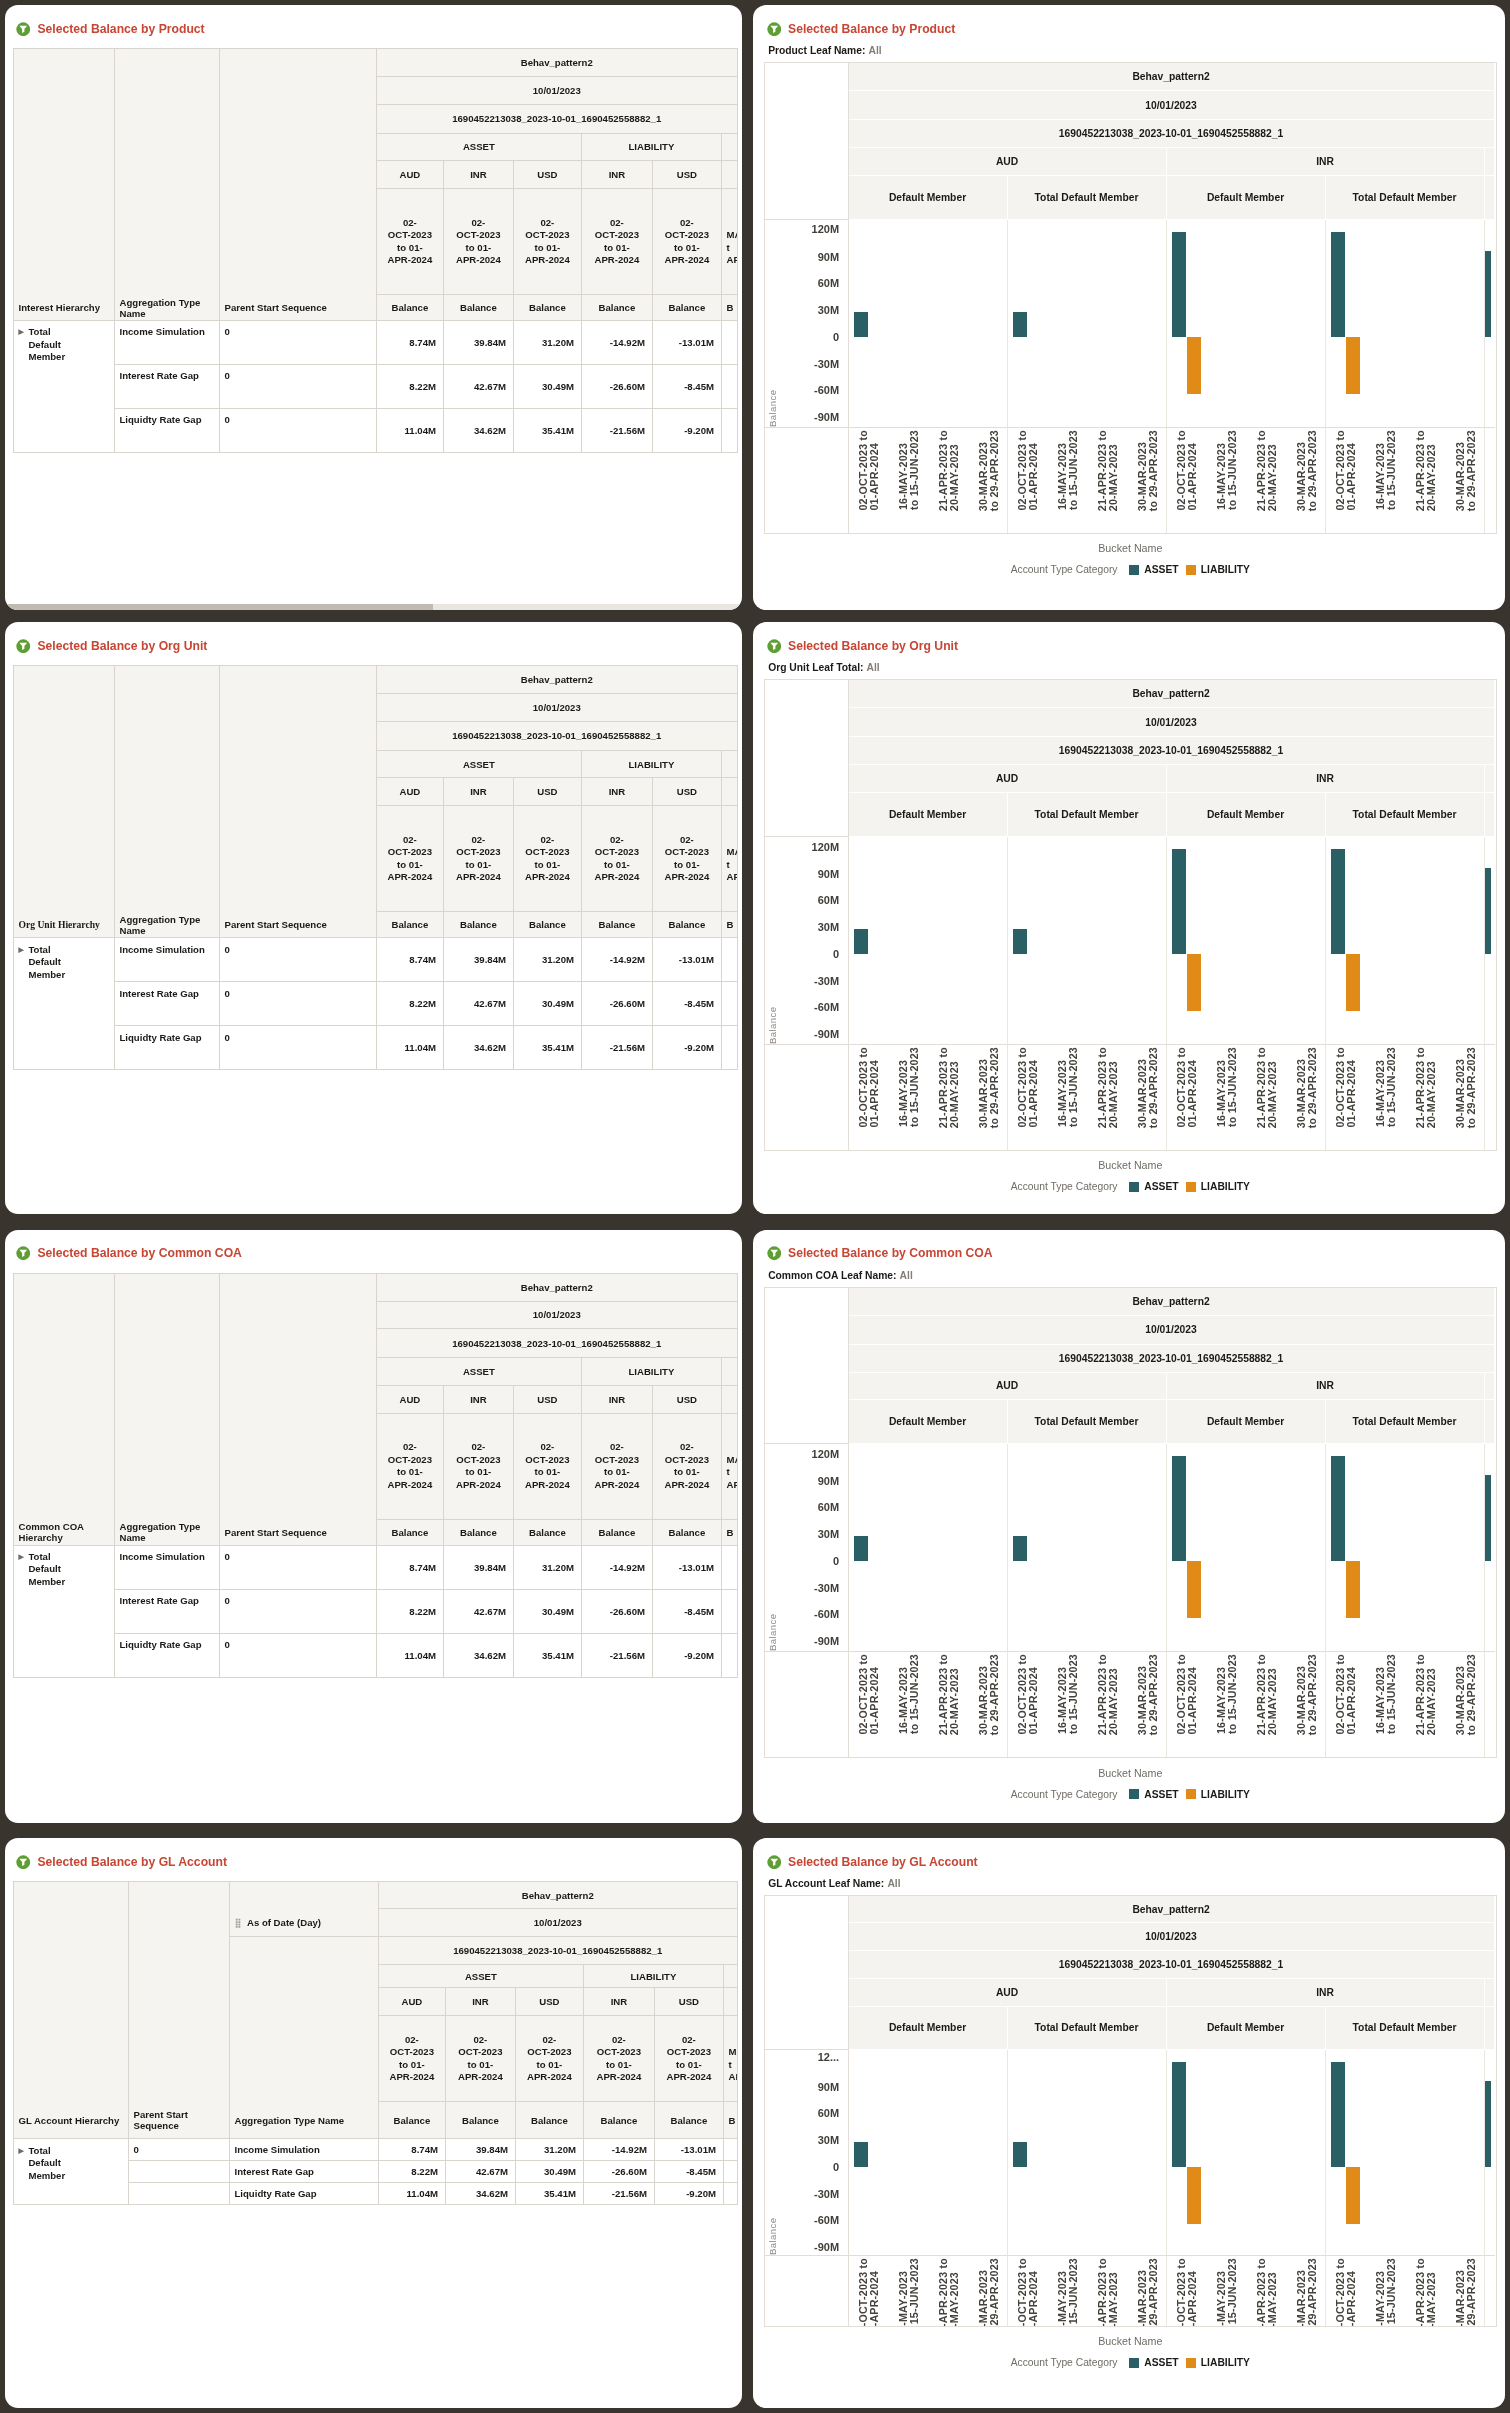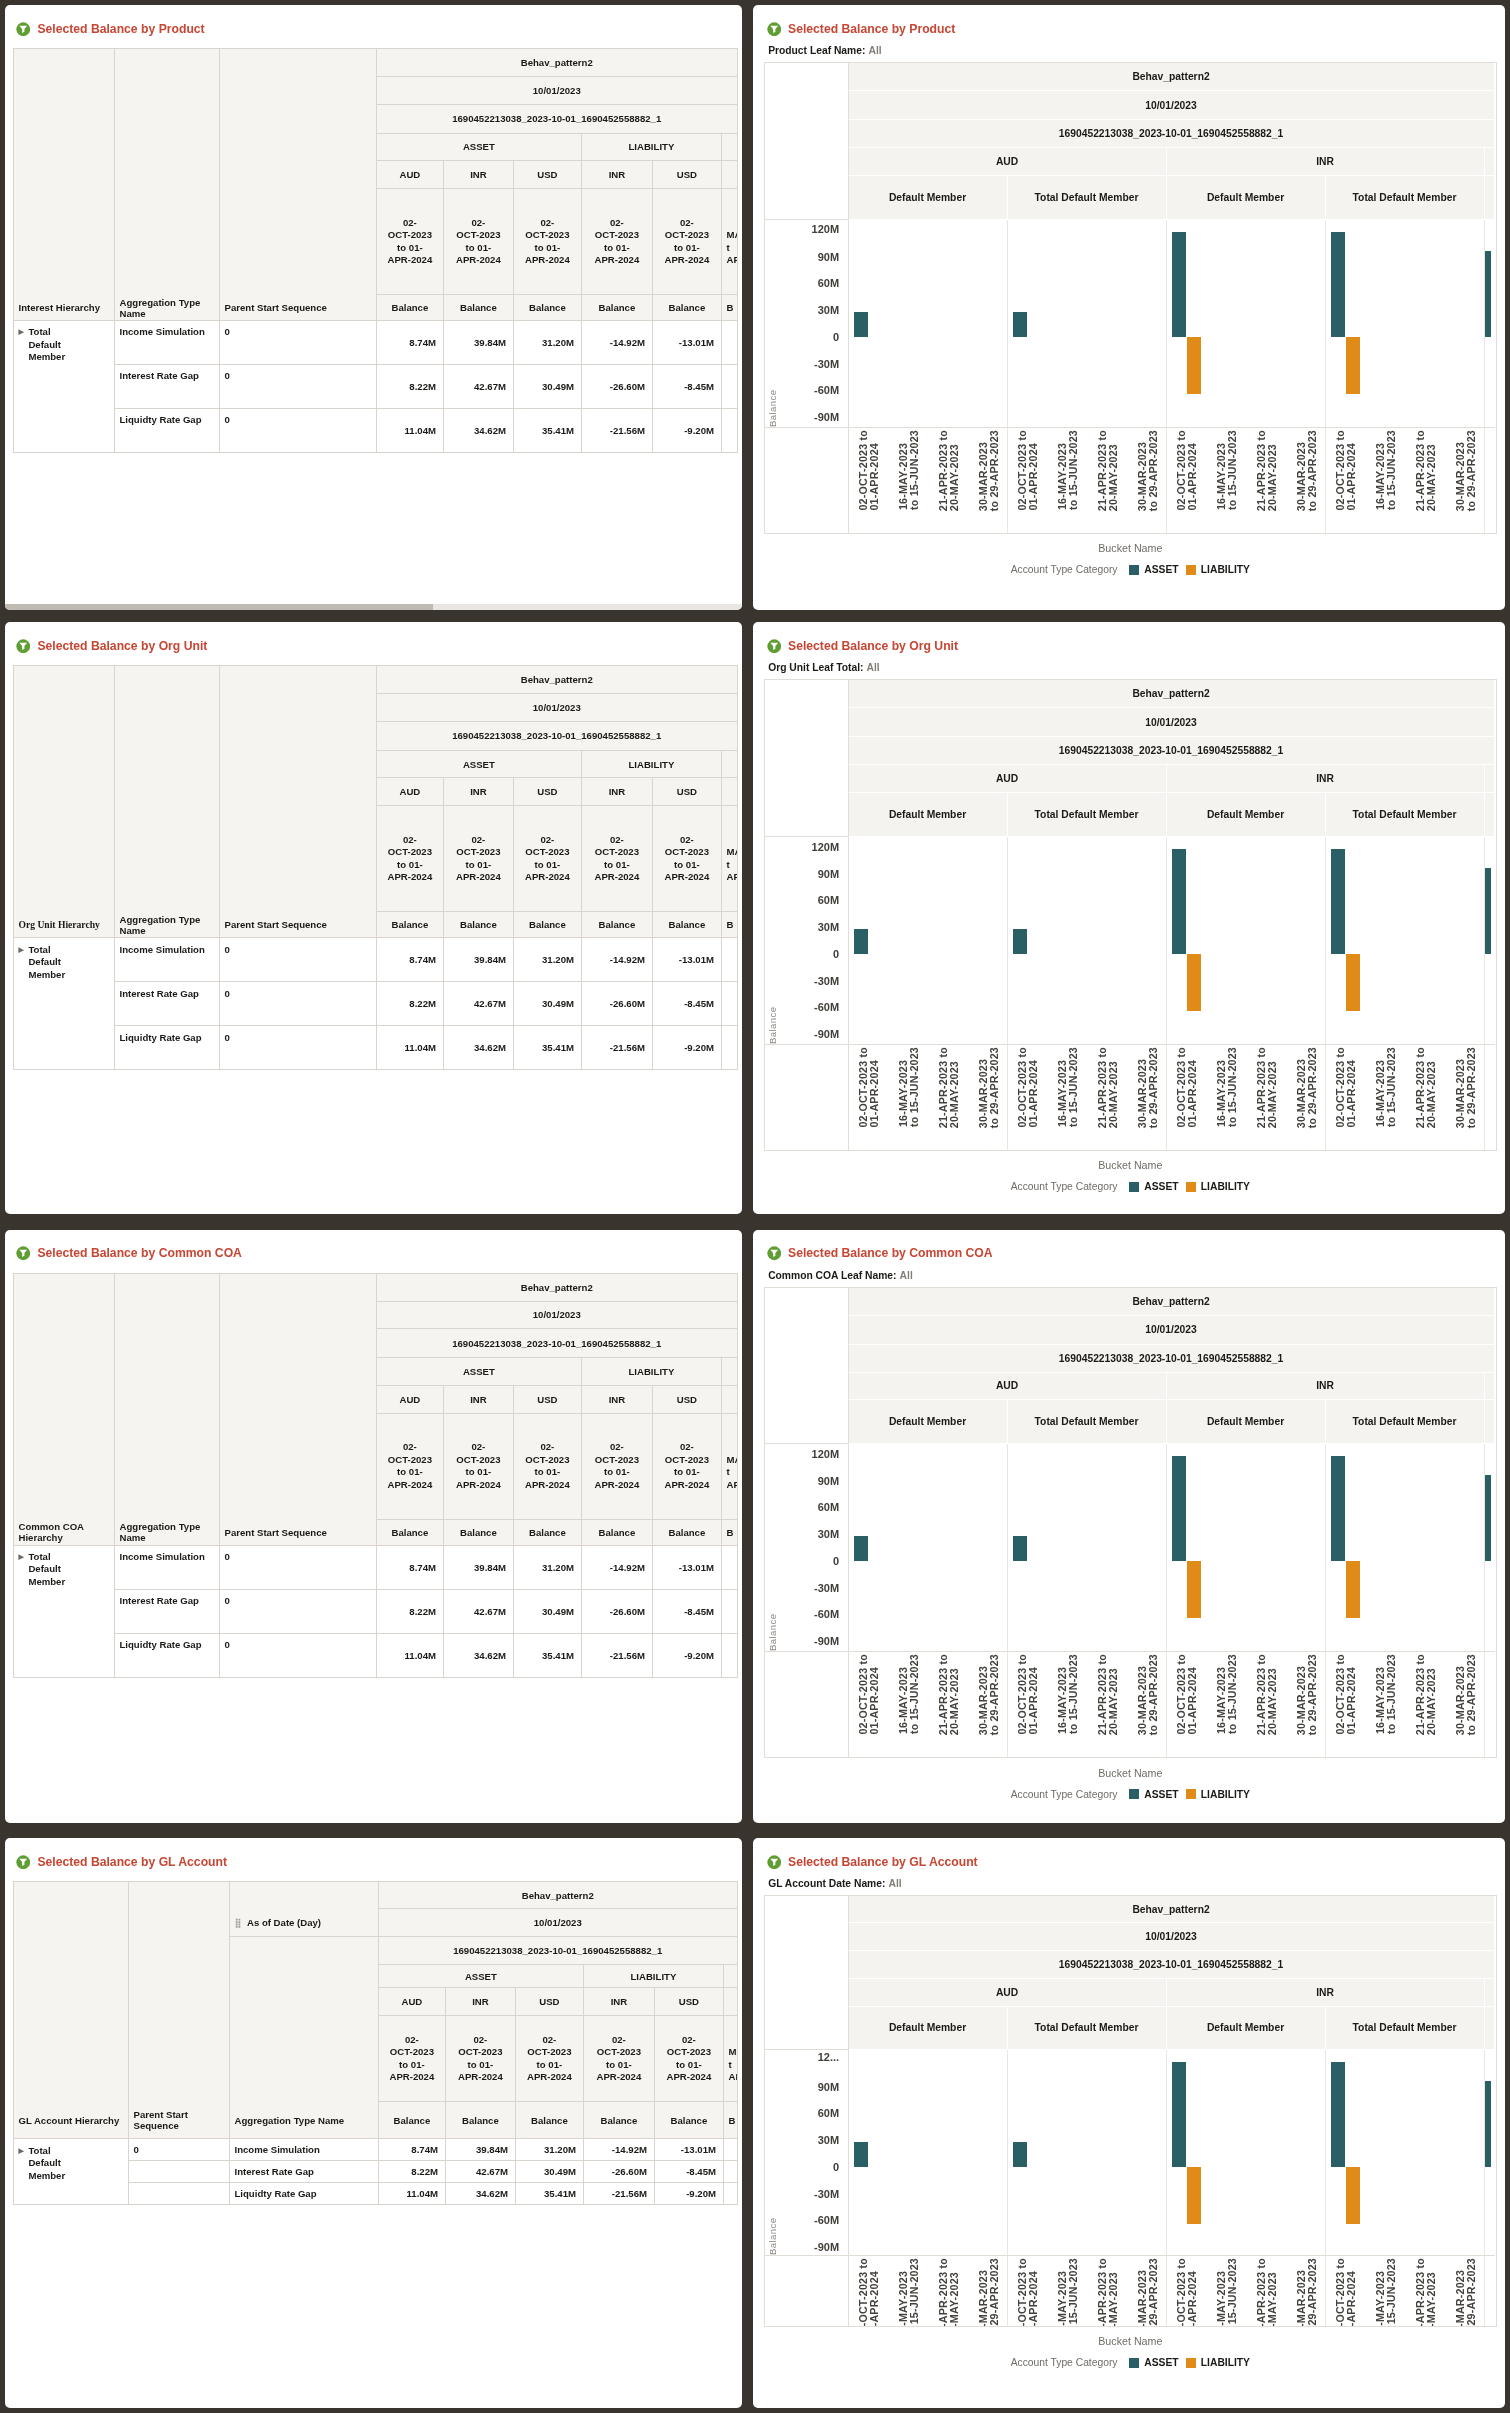--- a/index.html
+++ b/index.html
@@ -7,21 +7,21 @@
   body {
     background: var(--page-bg, #3a342e);
     padding: 5.3px;
     font-family: "Liberation Sans", sans-serif;
     color: #1b1a17;
   }
   .dash-row { display: flex; gap: 10.7px; margin-bottom: 12.2px; }
   .dash-row.r1, .dash-row.r2 { margin-bottom: 15.3px; }
   .dash-row.r3 { margin-bottom: 0; }
   .r0 { height: 605px; } .r1 { height: 592px; } .r2 { height: 593px; } .r3 { height: 570px; }
-  .panel { background: #fff; border-radius: 5px; position: relative; overflow: hidden; height: 100%; }
+  .panel { background: #fff; border-radius: 13px; position: relative; overflow: hidden; height: 100%; }
   .panel.left  { width: 737px; padding: 6.1px 4.6px 6.1px 7.6px; }
   .panel.right { width: 752px; padding: 6.1px 7.6px 6.1px 10.7px; }
 
   .ptitle { display: flex; align-items: center; gap: 6.9px; height: 26px; margin: 4.6px 0 0 3.1px; }
   .ptitle .ttl { font-weight: bold; font-size: 12.2px; color: var(--title-col, #c74634); }
   .ptitle .icon { width: 14.5px; height: 14.5px; display: inline-flex; }
 
   .leaf { margin: 3.1px 0 6.1px 4.6px; font-size: 10.3px; }
   .leaf .leafl { font-weight: bold; color: #1b1a17; }
   .leaf .leafv { font-weight: bold; color: #827e76; margin-left: 3.1px; }
@@ -780,21 +780,21 @@
       <div class="panel right">
         <div class="ptitle">
           <span class="icon">
             <svg width="14.5" height="14.5" viewBox="0 0 20 20" aria-hidden="true">
               <circle cx="10" cy="10" r="9.5" fill="#5f9e33"></circle>
               <path d="M4.6 5.1 L15.4 5.1 L11.6 9.7 L11.6 13.5 L8.4 15.1 L8.4 9.7 Z" fill="#ffffff"></path>
             </svg>
           </span>
           <span class="ttl">Selected Balance by GL Account</span>
         </div>
-        <div class="leaf"><span class="leafl">GL Account Date Name:</span><span class="leafv">All</span></div>
+        <div class="leaf"><span class="leafl">GL Account Leaf Name:</span><span class="leafv">All</span></div>
         <div class="cg" style="grid-template-columns: 84px repeat(4, 159px) 10px; grid-template-rows: 27.5px 28px 28px 27.5px 43px 206px 70px;">
           <div class="gut" style="grid-area: 1 / 1 / span 5 / span 1;"></div>
           <div class="ch" style="grid-area: 1 / 2 / span 1 / span 5;">Behav_pattern2</div>
           <div class="ch" style="grid-area: 2 / 2 / span 1 / span 5;">10/01/2023</div>
           <div class="ch" style="grid-area: 3 / 2 / span 1 / span 5;">1690452213038_2023-10-01_1690452558882_1</div>
           <div class="ch" style="grid-area: 4 / 2 / span 1 / span 2;">AUD</div>
           <div class="ch" style="grid-area: 4 / 4 / span 1 / span 2;">INR</div>
           <div class="ch" style="grid-area: 4 / 6 / span 1 / span 1;"></div>
           <div class="ch" style="grid-area: 5 / 2 / span 1 / span 1;">Default Member</div>
           <div class="ch" style="grid-area: 5 / 3 / span 1 / span 1;">Total Default Member</div>

